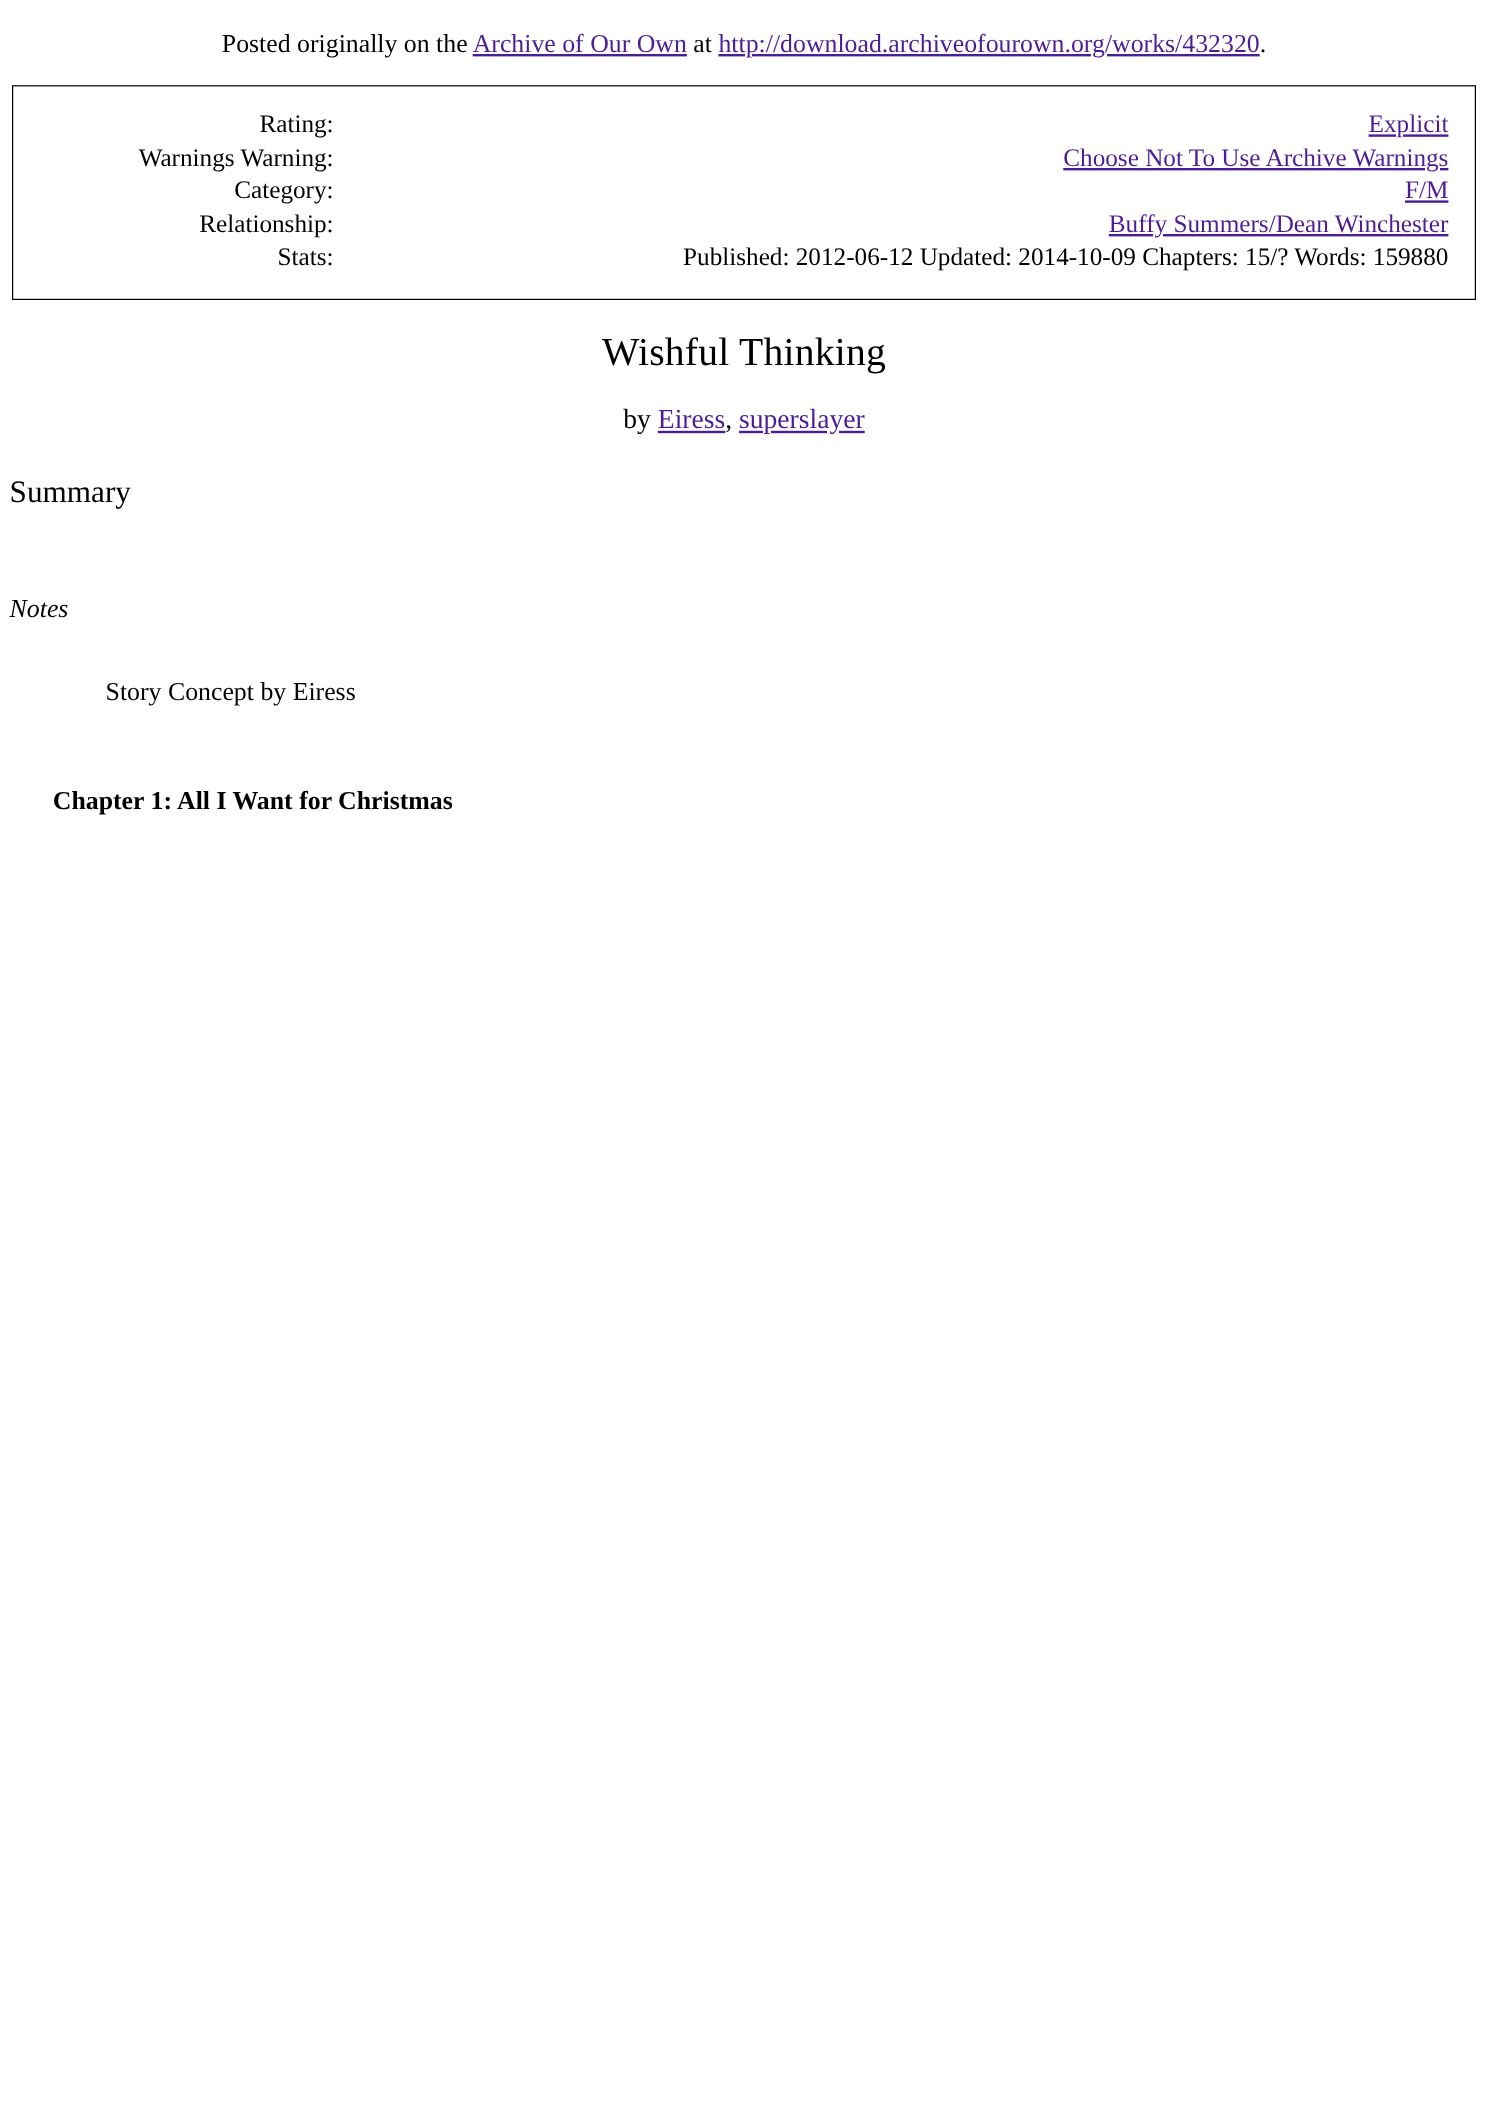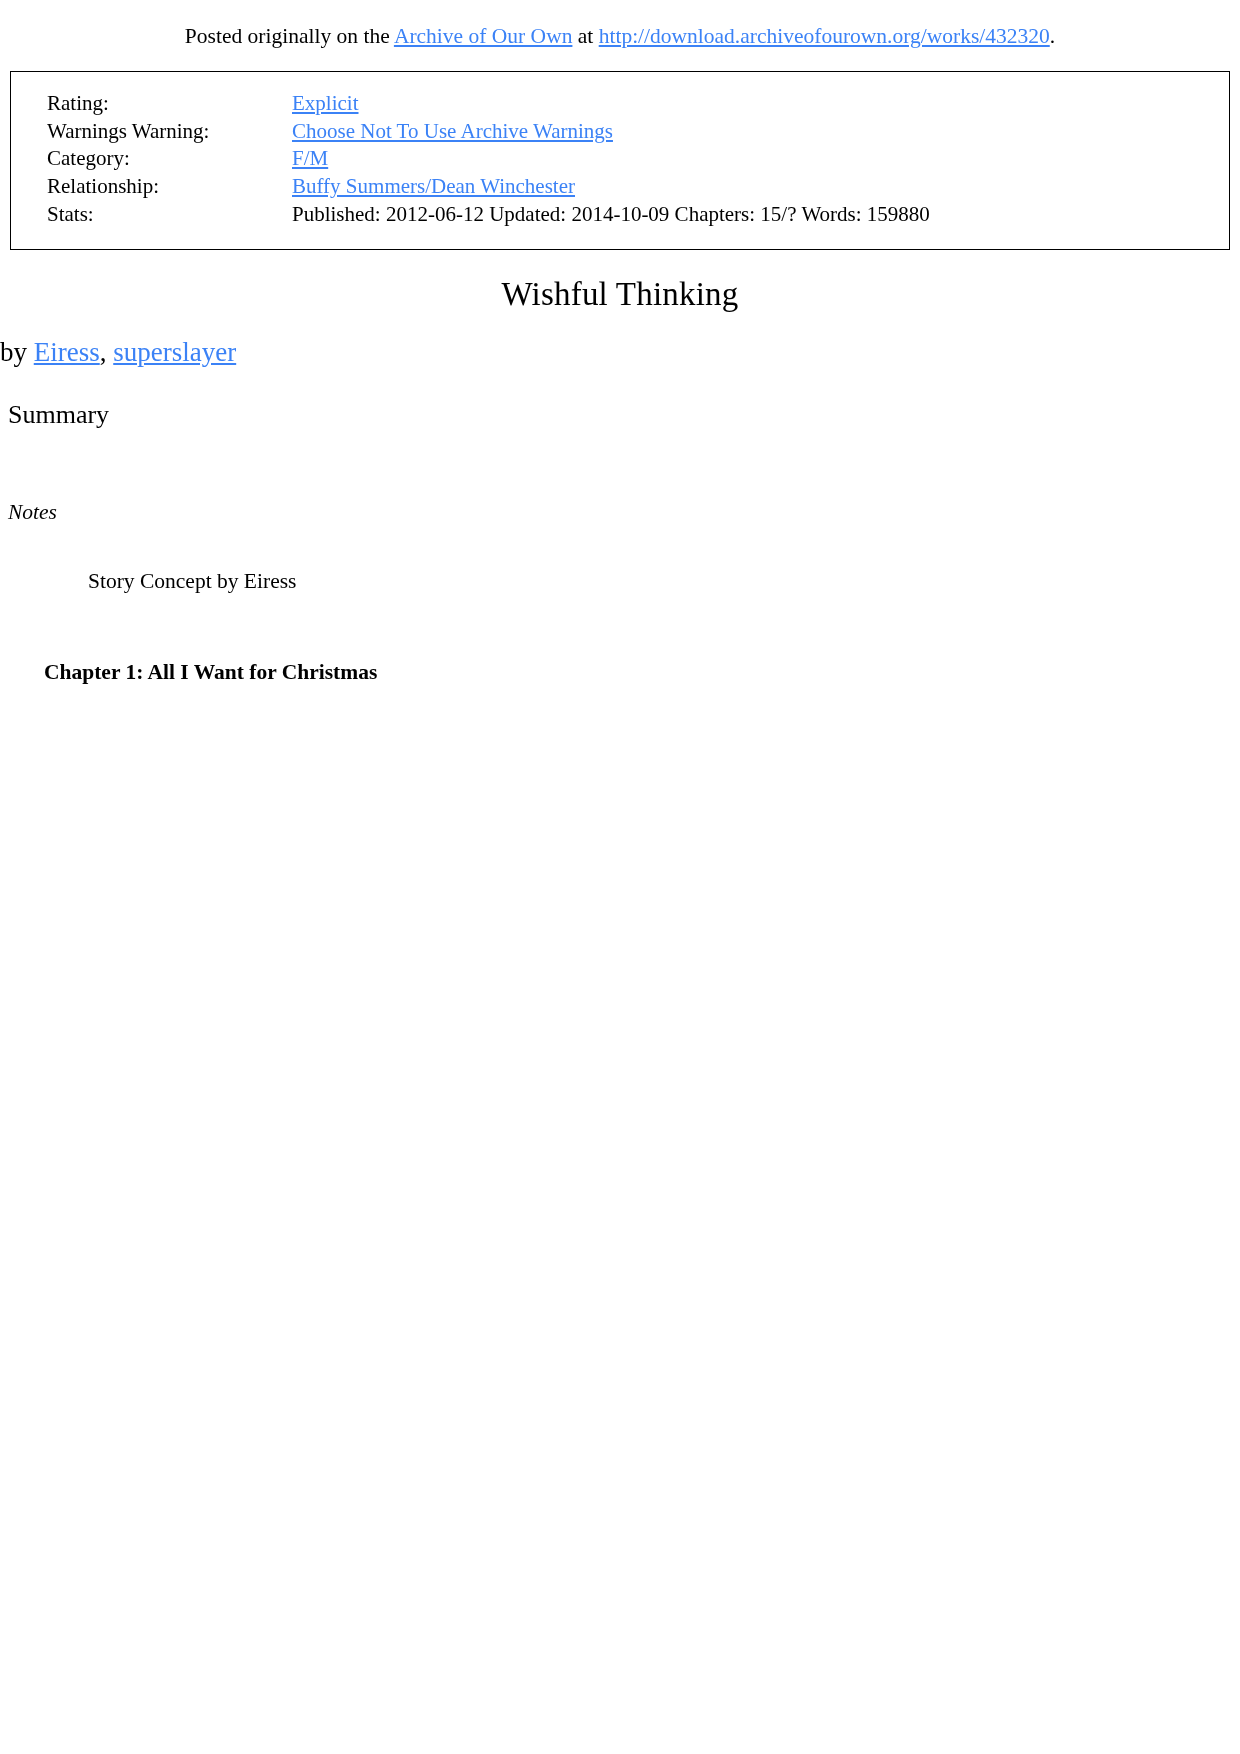--- a/index.html
+++ b/index.html
@@ -16,34 +16,35 @@
     overflow: hidden;
   }
   .page {
     width: 1240px;
     height: 1754px;
     box-sizing: border-box;
     padding: 0;
     position: relative;
   }
   a, .link {
-    color: #3b82f6;
+    color: #4c1d95;
     text-decoration: underline;
   }
   .preface {
     text-align: center;
     font-size: 21.5px;
     margin-top: 22px;
     line-height: 1.35;
   }
   .meta-box {
     margin: 20px 10px 0 10px;
     border: 1.5px solid #000000;
-    padding: 18px 22px 20px 36px;
+    padding: 18px 22px 20px 22px;
     box-sizing: border-box;
+    text-align: right;
   }
   table.meta {
     border-collapse: collapse;
     width: 100%;
     font-size: 21px;
     line-height: 1.32;
   }
   table.meta td {
     vertical-align: top;
     padding: 0;
@@ -57,21 +58,22 @@
     padding-left: 0;
   }
   .work-title {
     text-align: center;
     font-size: 33px;
     font-weight: normal;
     margin-top: 26px;
     letter-spacing: 0.2px;
   }
   .byline {
-    font-size: 27px;
+    text-align: center;
+    font-size: 23px;
     margin-top: 24px;
   }
   .section-heading {
     font-size: 26px;
     margin-top: 32px;
     margin-left: 8px;
   }
   .blockquote {
     margin-top: 60px;
     margin-left: 88px;

